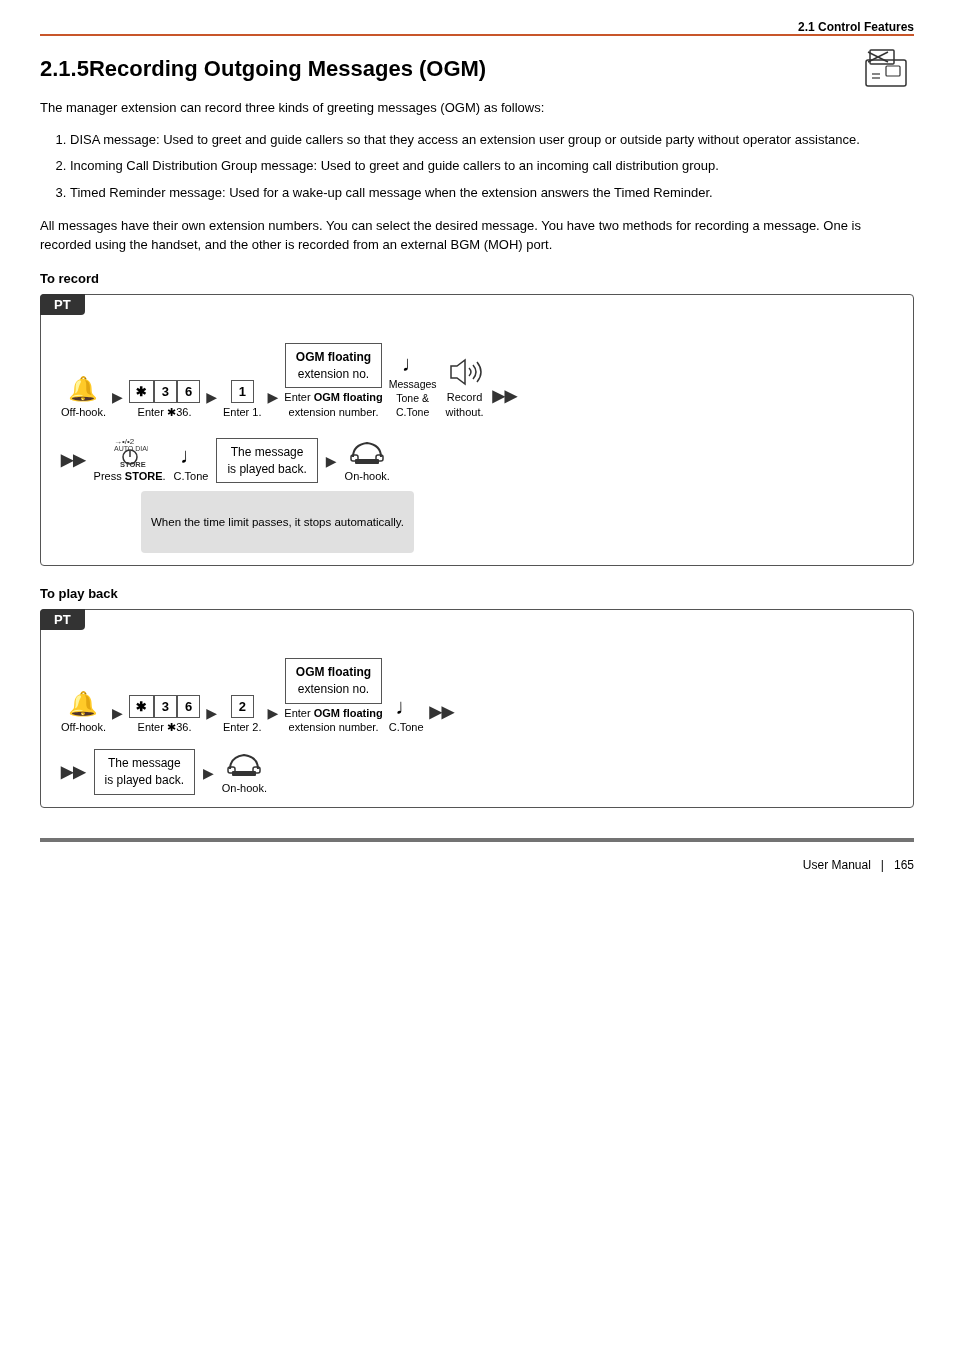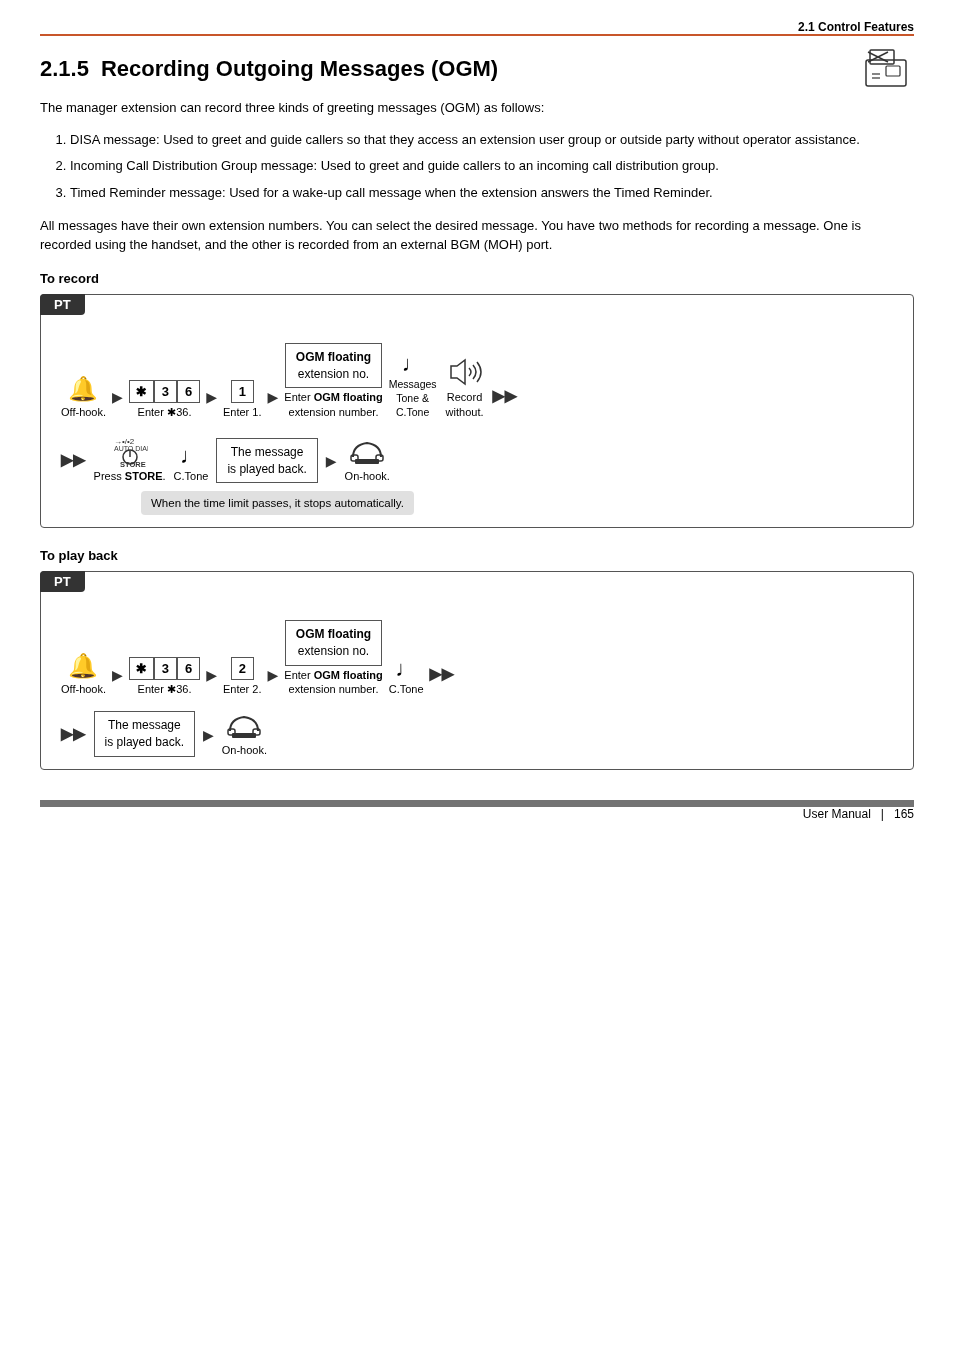--- a/index.html
+++ b/index.html
@@ -21,21 +21,20 @@
       font-weight: bold;
       border-bottom: 2px solid #c8562a;
       margin-bottom: 20px;
     }
     .section-title {
       font-size: 22px;
       font-weight: bold;
       margin-bottom: 16px;
       display: flex;
       align-items: baseline;
-      gap: 12px;
     }
     .section-num {
       font-size: 22px;
       font-weight: bold;
     }
     .intro-text {
       font-size: 13px;
       margin-bottom: 12px;
       line-height: 1.5;
     }
@@ -115,31 +114,31 @@
       border: 1.5px solid #555;
       padding: 5px 10px;
       font-size: 12px;
       text-align: center;
       background: #fff;
       line-height: 1.4;
     }
     .note-bubble {
       background: #e0e0e0;
       border-radius: 4px;
-      padding: 4px 10px;
+      padding: 23px 10px;
       font-size: 11.5px;
       display: inline-block;
       line-height: 1.4;
     }
     .footer {
       text-align: right;
       font-size: 12px;
       margin-top: 30px;
-      border-top: 7px solid #737373;
-      padding-top: 0;
+      border-top: 4px solid #737373;
+      padding-top: 16px;
     }
     .col-item {
       display: flex;
       flex-direction: column;
       align-items: center;
       gap: 2px;
     }
     .col-item .label {
       font-size: 11px;
       text-align: center;

